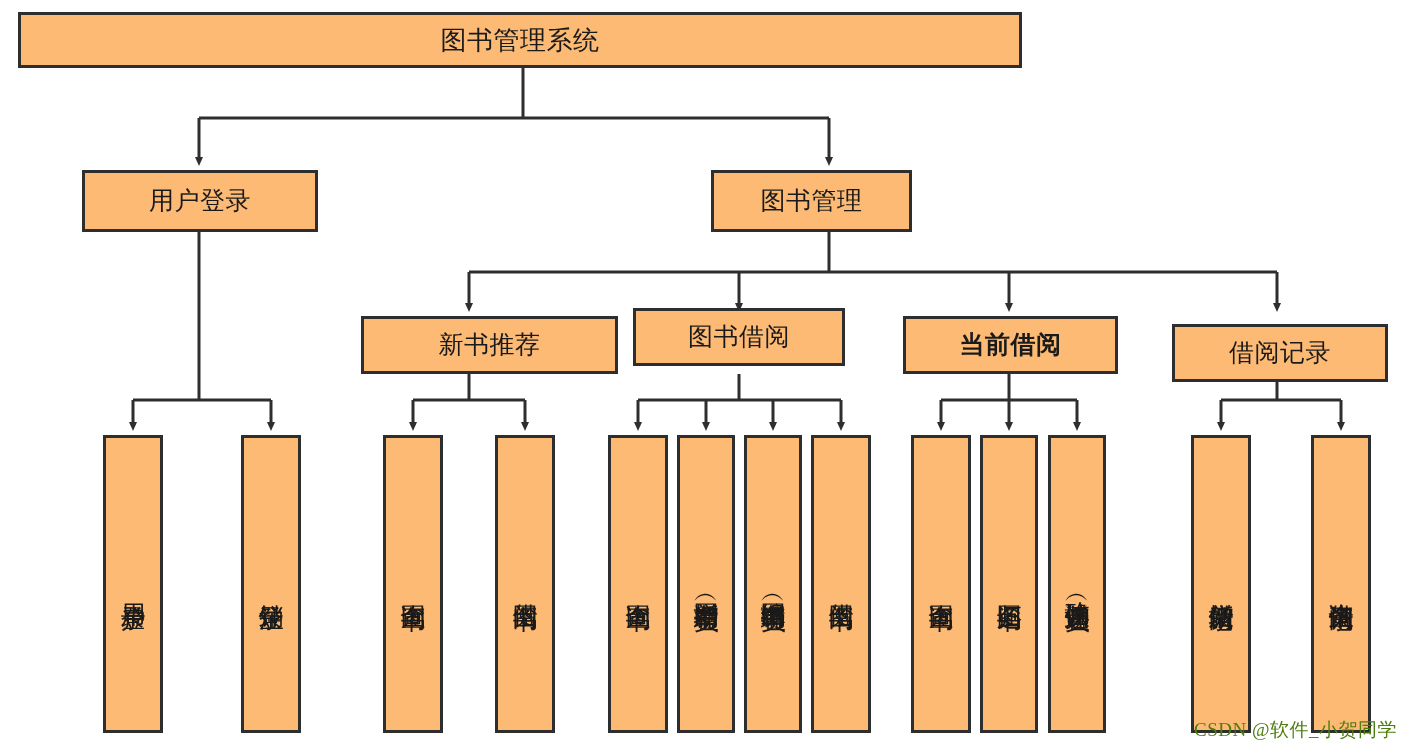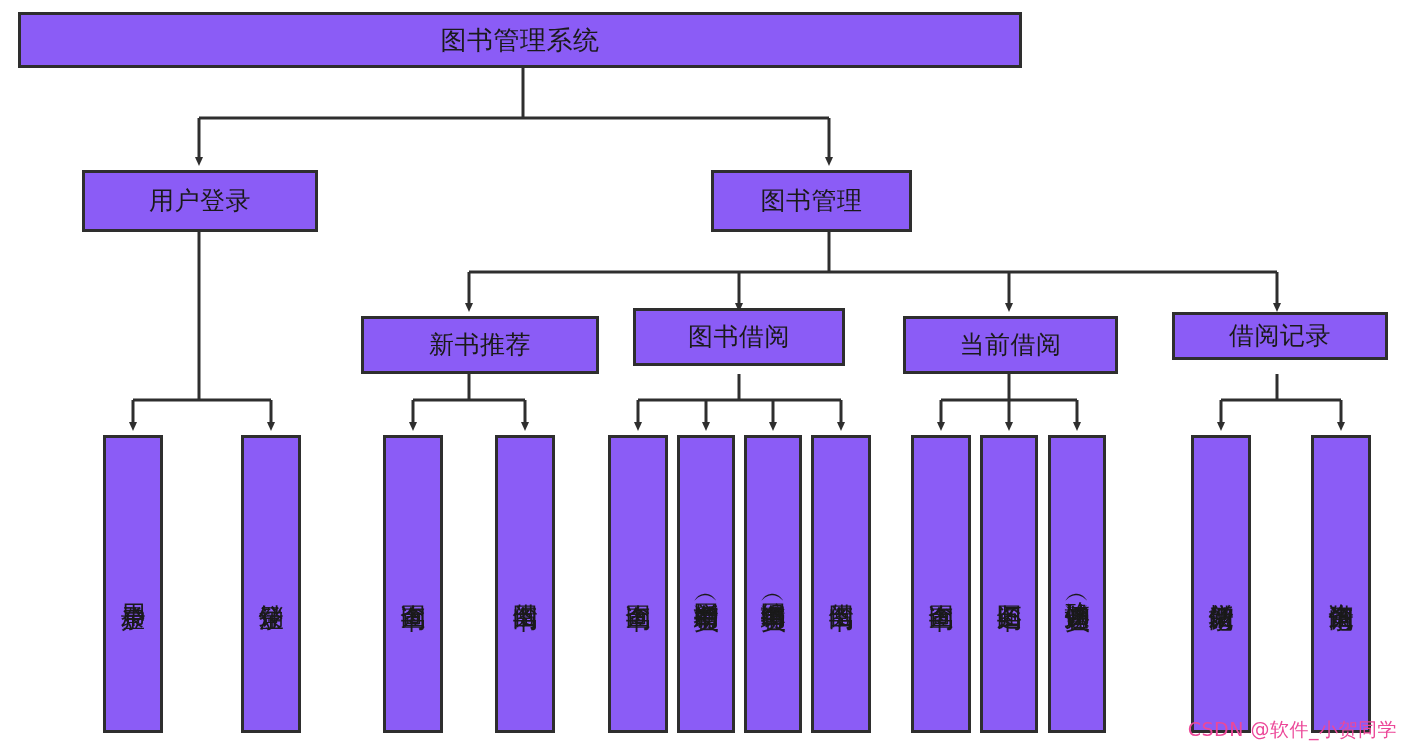--- a/index.html
+++ b/index.html
@@ -23,21 +23,21 @@
     left: 0;
     top: 0;
     width: 1405px;
     height: 747px;
     pointer-events: none;
   }
   .node {
     position: absolute;
     box-sizing: border-box;
     border: 3px solid #2e2e2e;
-    background: #8b5cf6;
+    background: #fdba74;
     display: flex;
     align-items: center;
     justify-content: center;
     color: #1a1a1a;
   }
   .node.horiz {
     font-size: 25px;
     line-height: 1.1;
     letter-spacing: 0.5px;
   }
@@ -63,24 +63,25 @@
     height: 100%;
     display: flex;
     align-items: center;
     justify-content: center;
   }
   #watermark {
     position: absolute;
     right: 8px;
     bottom: 4px;
     font-size: 19px;
-    color: #ec4899;
+    color: #4d7c0f;
     letter-spacing: 0.5px;
     white-space: nowrap;
     user-select: none;
+    font-family: Liberation Serif, serif;
   }
 </style>
 </head>
 <body>
 
 <div id="canvas">
 
   <svg id="wires" viewBox="0 0 1405 747" width="1405" height="747" xmlns="http://www.w3.org/2000/svg">
     <defs>
       <marker id="arrow" markerWidth="10" markerHeight="10" refX="1" refY="4" orient="auto" markerUnits="userSpaceOnUse">
@@ -137,30 +138,30 @@
     <span>图书管理系统</span>
   </div>
 
   <div class="node horiz" style="left:82px; top:170px; width:236px; height:62px;">
     <span>用户登录</span>
   </div>
   <div class="node horiz" style="left:711px; top:170px; width:201px; height:62px;">
     <span>图书管理</span>
   </div>
 
-  <div class="node horiz" style="left:361px; top:316px; width:238px; height:58px;">
+  <div class="node horiz" style="left:361px; top:316px; width:257px; height:58px;">
     <span>新书推荐</span>
   </div>
   <div class="node horiz" style="left:633px; top:308px; width:212px; height:58px;">
     <span>图书借阅</span>
   </div>
-  <div class="node horiz" style="left:903px; top:316px; width:215px; height:58px;">
+  <div class="node horiz" style="left:903px; top:316px; width:215px; height:58px;font-weight:bold;">
     <span>当前借阅</span>
   </div>
-  <div class="node horiz" style="left:1172px; top:312px; width:216px; height:48px;">
+  <div class="node horiz" style="left:1172px; top:324px; width:216px; height:58px;">
     <span>借阅记录</span>
   </div>
 
   <div class="node leaf" style="left:103px; top:435px; width:60px; height:298px;">
     <span class="leaf-inner">
       <span class="vlabel">用户登录</span>
     </span>
   </div>
   <div class="node leaf" style="left:241px; top:435px; width:60px; height:298px;">
     <span class="leaf-inner">

